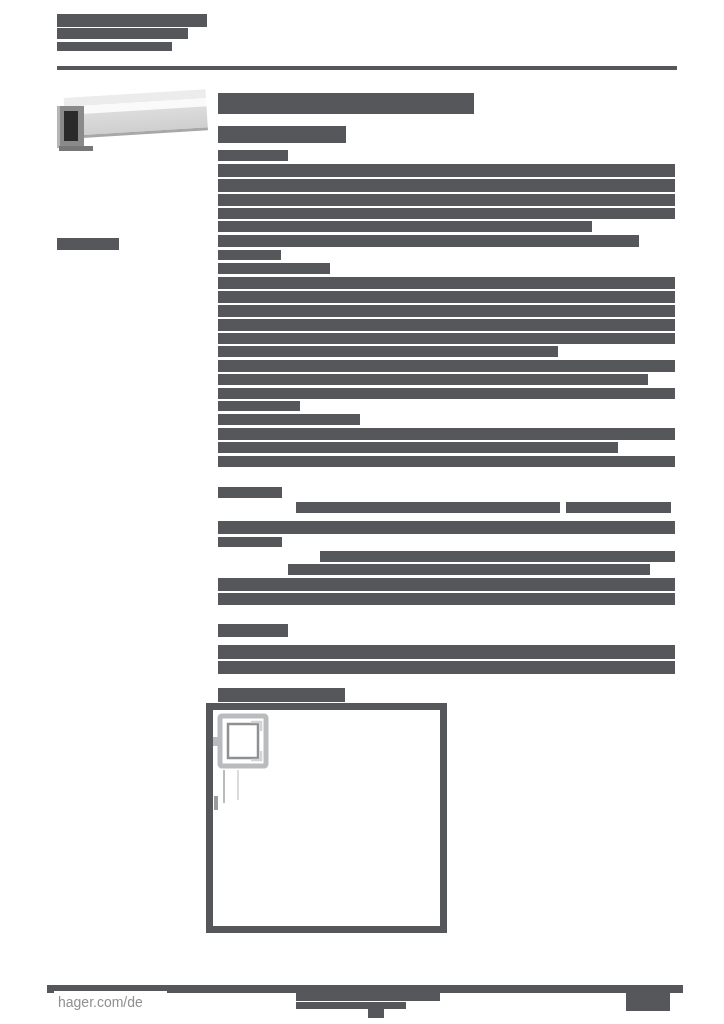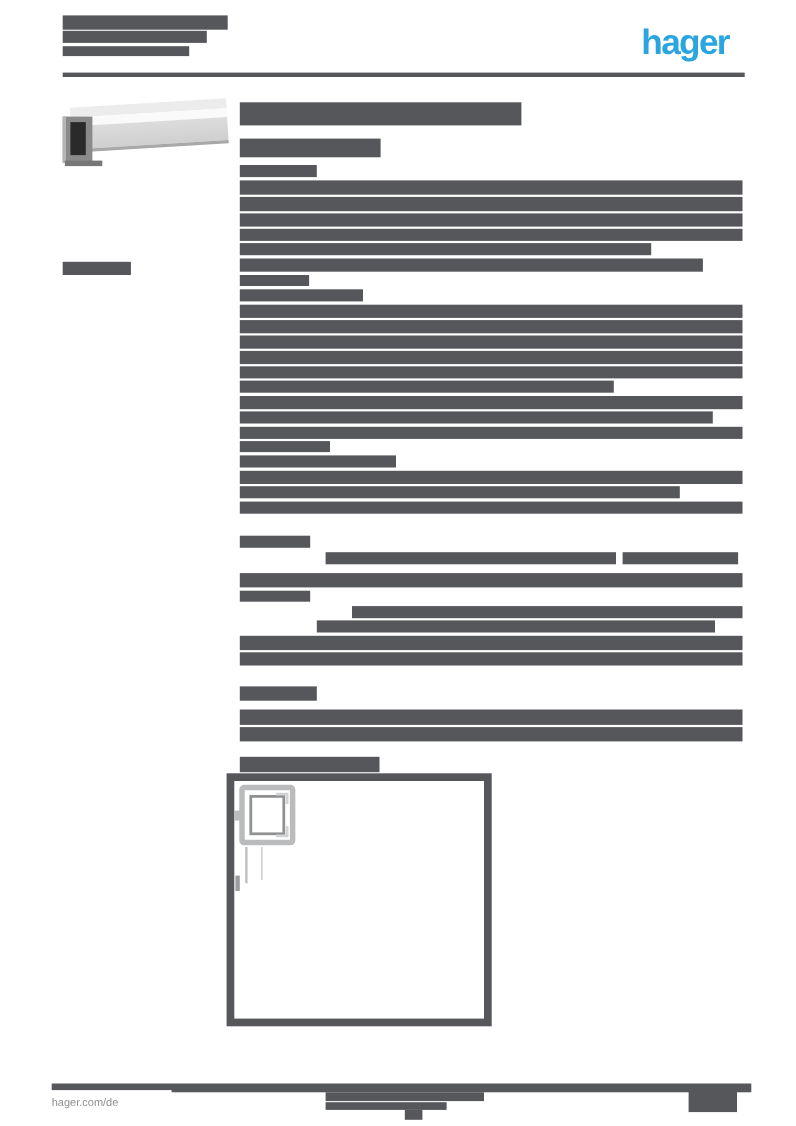--- a/index.html
+++ b/index.html
@@ -30,32 +30,31 @@
     background:#8a8a8a;border-left:3px solid #b5b5b5;}
   .photo .endcap-open{position:absolute;left:4px;top:5px;width:14px;height:30px;background:#2a2a2a;}
   .photo .shadow{position:absolute;left:2px;top:60px;width:34px;height:5px;background:#777;}
   
   .drawing-frame{
     position:absolute;left:206px;top:703px;width:241px;height:230px;
     border:7px solid #56575a;box-sizing:border-box;background:transparent;
   }
   .footer-rule{position:absolute;left:47px;top:985px;width:636px;height:8px;background:#56575a;}
   .footer-urlbox{
-    position:absolute;left:43px;top:991px;width:113px;height:23px;background:#ffffff;
-    font-size:10px;color:#8f9092;line-height:23px;padding-left:4px;box-sizing:border-box;
+    position:absolute;left:54px;top:991px;width:113px;height:23px;background:#ffffff;
+    font-size:14px;color:#8f9092;line-height:23px;padding-left:4px;box-sizing:border-box;
   }
 </style>
 </head>
 <body>
 
 <div class="page">
 
   <div></div>
 
-  <div class="logo">hager</div>
 
   <div class="header-rule"></div>
 
   <div class="photo">
     <div class="body">
       <div class="face-top"></div>
       <div class="face-hi"></div>
       <div class="face-front"></div>
       <div class="face-edge"></div>
     </div>

